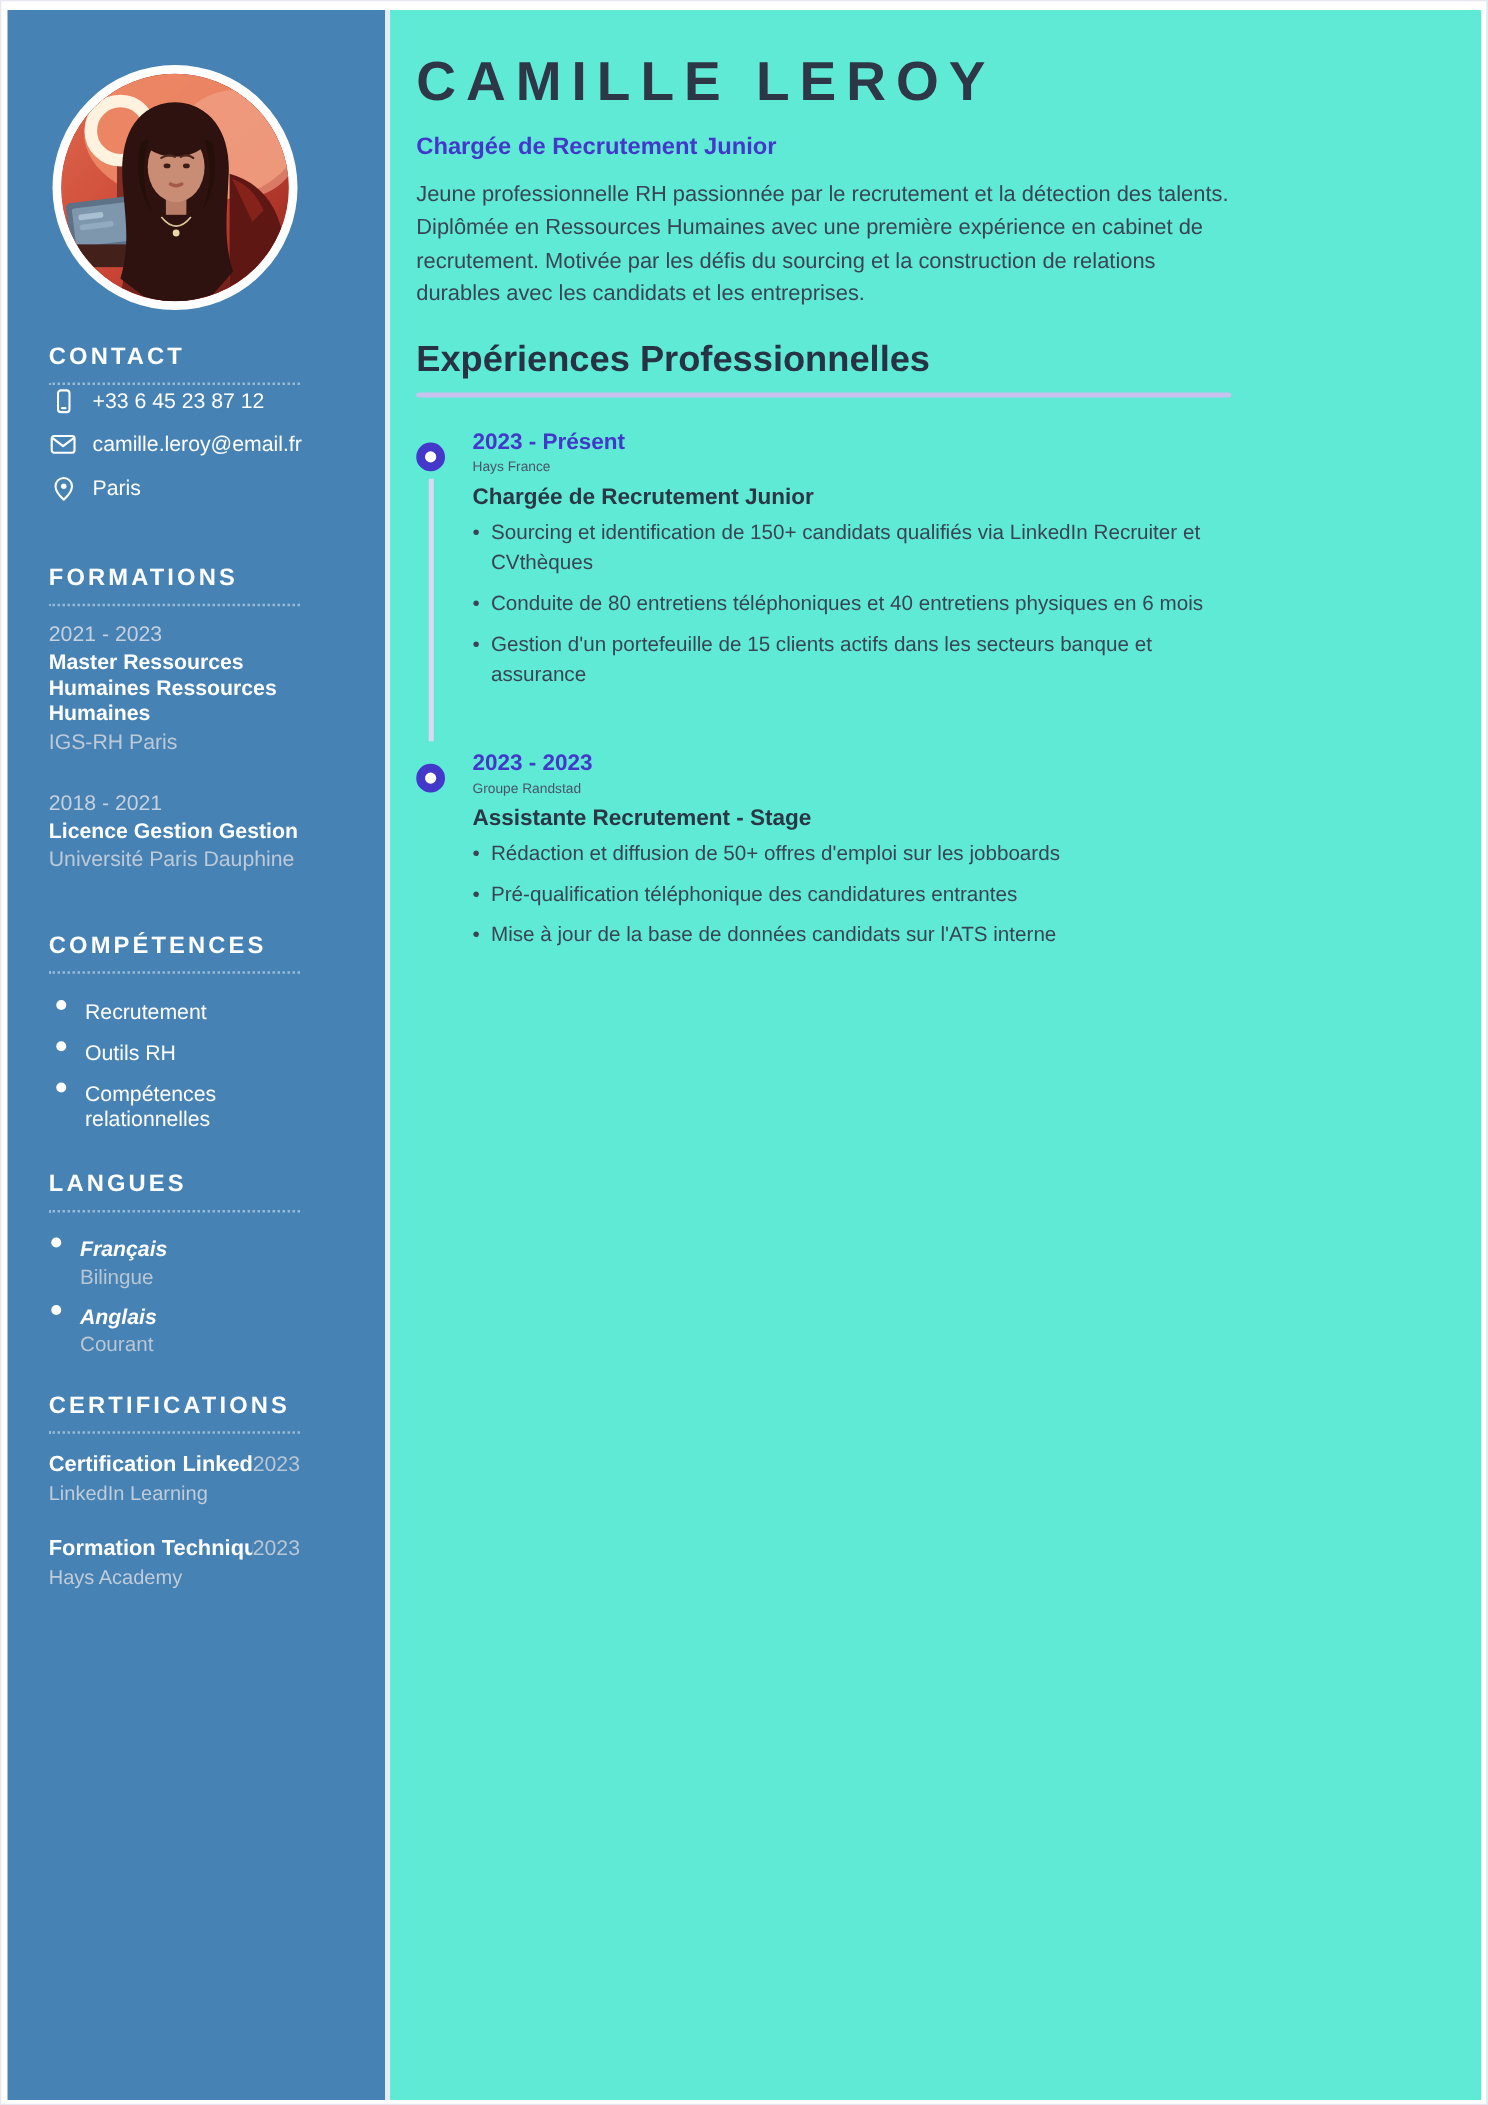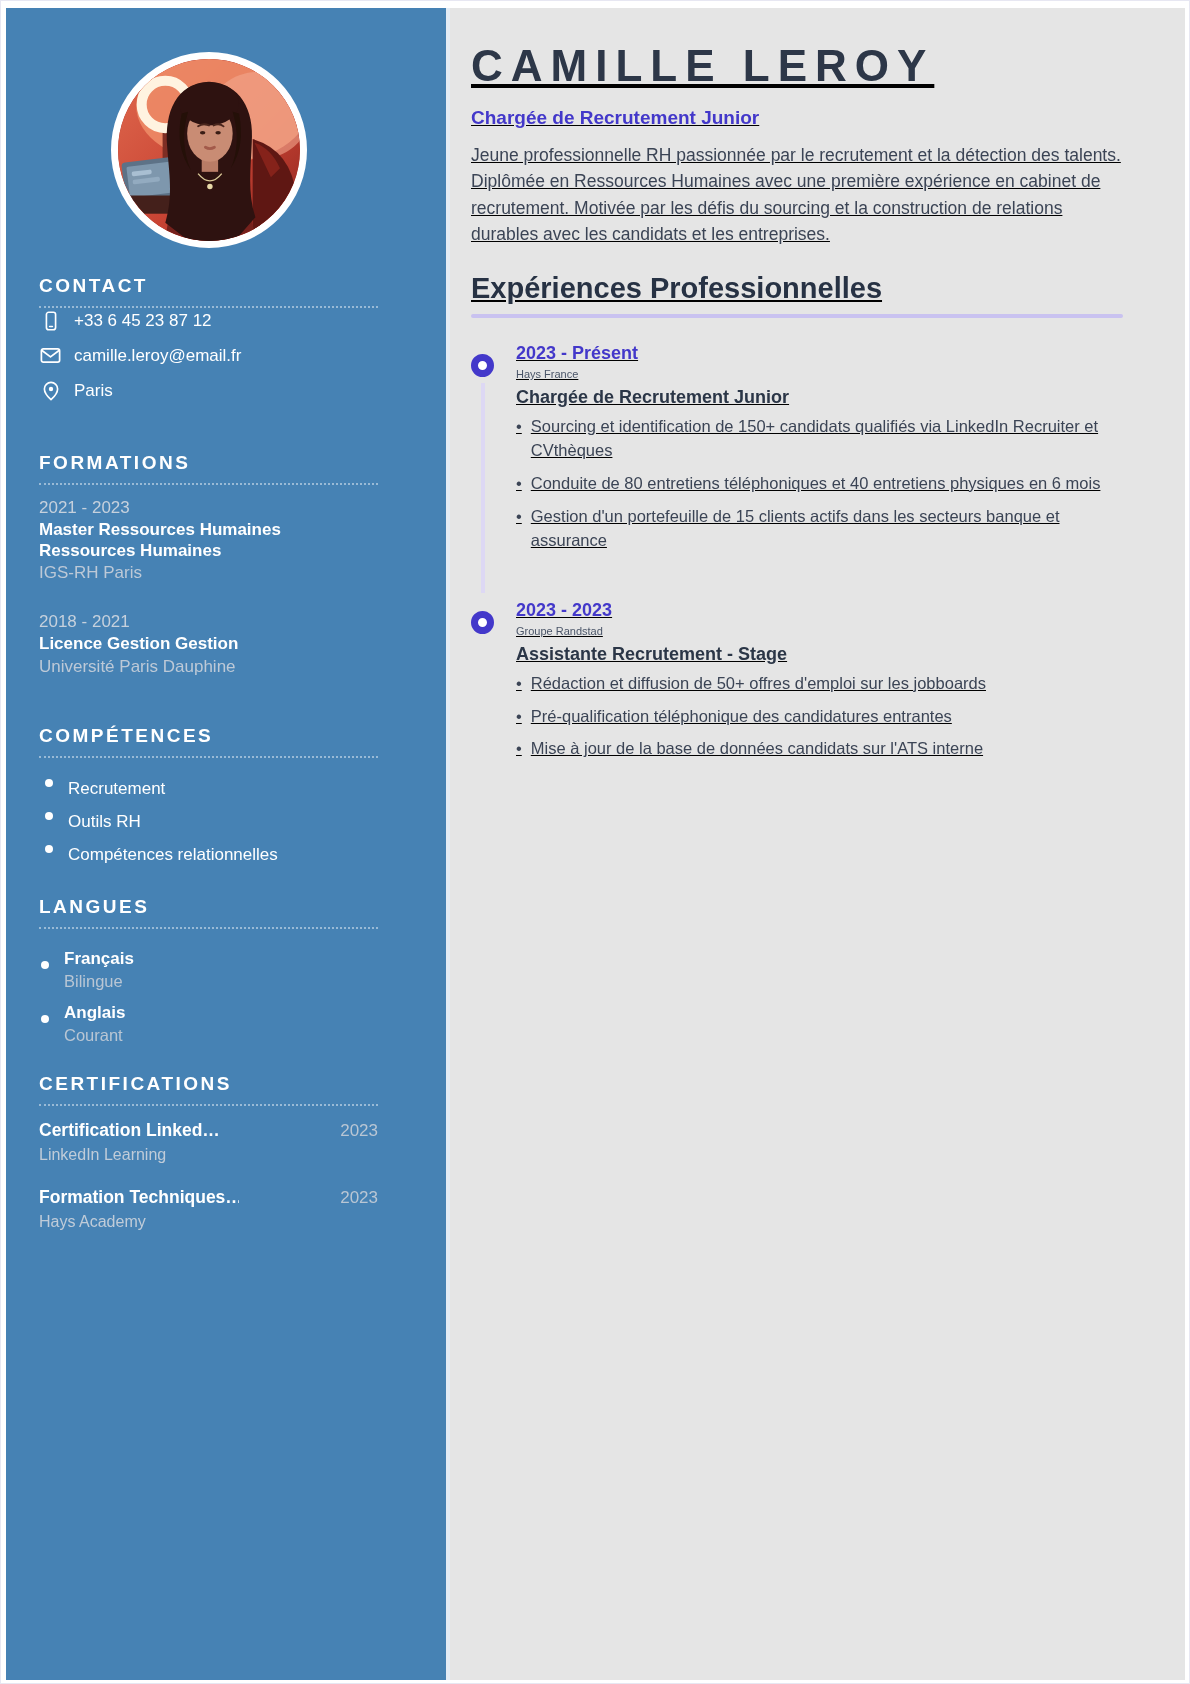--- a/index.html
+++ b/index.html
@@ -3,21 +3,21 @@
 <meta charset="utf-8">
 <style>
   * { margin:0; padding:0; box-sizing:border-box; }
   html,body { background:#ffffff; }
   body { font-family:"Liberation Sans", sans-serif; width:1190px; }
 
   .page { width:1190px; height:1684px; border:1px solid #e7e7f2; background:#ffffff;
           padding:7px 4px 3px 5px; display:flex; }
 
   
-  .sidebar { width:444px; background:#4682b4; border-right:4px solid #e4ecf5;
+  .sidebar { width:306px; background:#4682b4; border-right:4px solid #e4ecf5;
              padding:44px 68px 30px 33px; color:#ffffff; flex-shrink:0; }
 
   .photo-wrap { width:196px; height:196px; margin:0 auto; border-radius:50%;
                 border:7px solid #ffffff; overflow:hidden; background:#b03a2c; }
   .photo-wrap svg { display:block; width:100%; height:100%; }
 
   .side-section-title { font-size:19px; font-weight:700; letter-spacing:2.5px; color:#ffffff; }
   .side-rule { border-bottom:2px dotted rgba(255,255,255,0.45); margin-top:9px; }
 
   .contact-section { margin-top:27px; }
@@ -35,34 +35,34 @@
 
   .competences-section { margin-top:48px; }
   .skill-list { margin-top:21px; padding-left:6px; }
   .skill-item { display:flex; margin-bottom:13px; }
   .dot { width:8px; height:8px; border-radius:50%; background:#ffffff; flex-shrink:0; margin-right:15px; }
   .skill-label { font-size:17px; color:#ffffff; }
 
   .langues-section { margin-top:31px; }
   .lang-list { margin-top:20px; padding-left:2px; }
   .lang-item { margin-bottom:12px; }
-  .lang-head { display:flex; align-items:flex-end; }
+  .lang-head { display:flex; align-items:flex-start;font-style:italic; }
   .lang-name { font-size:17px; font-weight:700; color:#ffffff; }
   .lang-level { font-size:16.5px; color:#b9c6d4; margin:3px 0 0 23px; }
 
   .certifications-section { margin-top:28px; }
   .cert-list { margin-top:14px; }
   .cert-entry { margin-bottom:23px; }
   .cert-head { display:flex; justify-content:space-between; align-items:baseline; }
   .cert-name { font-size:17.5px; font-weight:700; color:#ffffff; white-space:nowrap; overflow:hidden; max-width:200px; }
   .cert-year { font-size:17px; color:#b9c6d4; }
   .cert-org  { font-size:16px; color:#c0ccd9; margin-top:5px; }
 
   
-  .main { flex:1; background:#e5e5e5; padding:33px 0 0 21px;text-decoration:underline; }
+  .main { flex:1; background:#5eead4; padding:33px 0 0 21px; }
   .main-inner { width:652px; }
 
   .name { font-size:44px; font-weight:800; letter-spacing:8px; color:#2d3748; }
   .job-title { font-size:19px; font-weight:700; color:#4338ca; margin-top:16px; }
   .summary { font-size:17.5px; color:#3b4455; line-height:1.5; margin-top:13px; }
 
   .exp-title { font-size:29px; font-weight:700; color:#273244; margin-top:25px; }
   .exp-rule { height:4px; background:#c9c2f0; margin-top:9px; border-radius:2px; }
 
   .timeline { margin-top:25px; }

